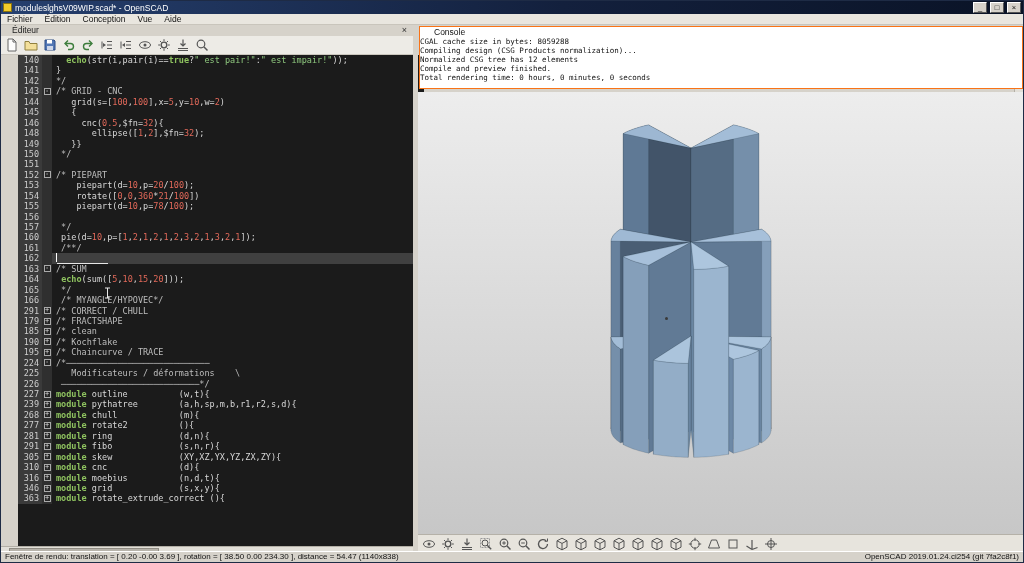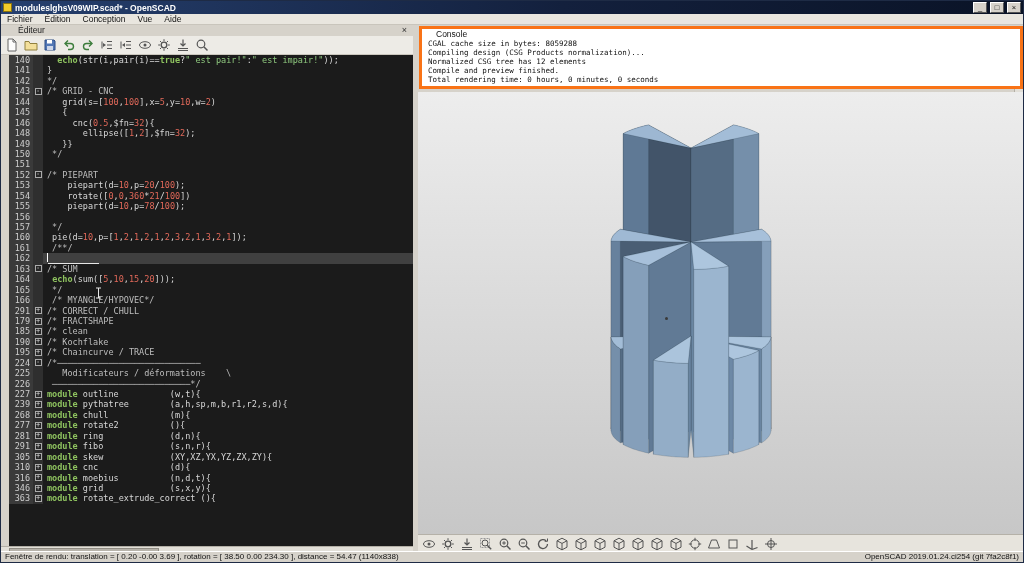--- a/index.html
+++ b/index.html
@@ -2,38 +2,38 @@
 <html><head>
 <meta charset="utf-8">
 <style>
   *{margin:0;padding:0;box-sizing:border-box}
   html,body{width:1024px;height:563px}
   body{position:relative;overflow:hidden;background:#d6d2ca;font-family:"Liberation Sans",sans-serif;border:1px solid #1e2b45}
   
   .titlebar{position:absolute;top:0;left:0;right:0;height:13px;display:flex;align-items:center;gap:3px;padding:0 2px;
     background:linear-gradient(90deg,#26406f 0%,#13203d 55%,#0a1326 100%)}
   .appicon{width:9px;height:9px;background:#f2ca2a;border:1px solid #8a7310;flex:none}
-  .ttext{flex:1;color:#fff;font-size:8.5px;font-weight:bold;white-space:nowrap;overflow:hidden}
+  .ttext{flex:1;color:#fff;font-size:8.5px;font-weight:normal;white-space:nowrap;overflow:hidden}
   .winbtn{width:14px;height:11px;background:#d6d2ca;border:1px solid #fff;border-right-color:#555;border-bottom-color:#555;
     font-size:7.5px;line-height:9px;text-align:center;color:#111;padding:0}
   
   .menubar{position:absolute;top:13px;left:0;right:0;height:11px;background:#e9e6df;border-bottom:1px solid #c9c5bc;
     display:flex;font-size:8.5px;line-height:11px;color:#111}
   .menubar .mitem{padding:0 6px}
   
   .dockhdr{position:absolute;height:11px;font-size:8.5px;line-height:11px;color:#222;background:#d6d2ca}
-  #edhdr{top:24px;left:0;width:412px;padding-left:17px}
+  #edhdr{top:24px;left:0;width:412px;padding-left:11px}
   #edclose{position:absolute;right:3px;top:0;width:11px;height:10px;border:none;background:transparent;font-size:9px;line-height:9px;color:#333;padding:0}
   
   #edtoolbar{position:absolute;top:35px;left:0;width:412px;height:19px;background:#edebe6;border-bottom:1px solid #cbc7be;
     display:flex;align-items:center;gap:2px;padding:0 3px}
   .tbtn{width:17px;height:17px;border:none;background:transparent;padding:1px;flex:none}
   .tbtn svg{width:14px;height:14px;display:block}
   
-  #code{position:absolute;top:54px;left:8px;width:406px;height:491px;background:#1b1b1b;overflow:hidden;
+  #code{position:absolute;top:54px;left:17px;width:406px;height:491px;background:#1b1b1b;overflow:hidden;
     font-family:"DejaVu Sans Mono",monospace;font-size:8.5px}
   .cl{display:flex;height:10.45px;line-height:10.45px;white-space:pre}
   .cl.cur{background:#404040}
   .lnum{flex:none;width:24px;background:#3a3a3a;color:#cdcdcd;text-align:right;padding-right:3px}
   .fold{flex:none;width:10px;background:#2f2f2f;text-align:center}
   .fbox{width:7px;height:7px;margin:1.6px auto 0;border:1px solid #aaa;background:#262626;color:#ddd;
     font-size:7px;line-height:5.5px;text-align:center}
   .ltxt{flex:1;padding-left:4px;color:#d8d8d8;overflow:hidden}
   .tk-d{color:#d8d8d8}
   .tk-com{color:#bdbdbd}
@@ -45,23 +45,23 @@
   #ibeam{position:absolute;left:86px;top:232px}
   
   #vscroll{position:absolute;top:54px;right:0;width:9px;height:491px;background:#e2dfd8;border-left:1px solid #b3afa6}
   .varr{height:9px;background:#d2cfc8;color:#555;font-size:5px;line-height:9px;text-align:center}
   #vthumb{position:absolute;left:1px;right:1px;top:140px;height:78px;background:#b7b3aa;border:1px solid #908c83}
   #hscroll{position:absolute;top:545px;left:0;width:412px;height:8px;background:#e2dfd8;border-top:1px solid #b3afa6}
   #hthumb{position:absolute;left:8px;top:1px;height:5px;width:150px;background:#b7b3aa;border:1px solid #908c83}
   
   #splitter{position:absolute;top:24px;left:412px;width:5px;bottom:11px;background:#d6d2ca}
   
-  #console{position:absolute;left:418px;top:25px;width:604px;height:63px;background:#fff;border:3px solid #f97316}
+  #console{position:absolute;left:418px;top:25px;width:604px;height:63px;background:#fff;border:1px solid #f97316}
   #console .ctitle{font-size:8.5px;line-height:10px;padding-left:14px;color:#111}
-  .cbody{font-family:"DejaVu Sans Mono",monospace;font-size:7.5px;line-height:9px;padding-left:6px;color:#111}
+  .cbody{font-family:"DejaVu Sans Mono",monospace;font-size:7.5px;line-height:9px;padding-left:0;color:#111}
   
   #viewport{position:absolute;left:417px;top:91px;width:605px;height:442px;background:linear-gradient(#ededed,#c7c7c7);overflow:hidden}
   #pie-svg{position:absolute;left:0;top:0}
   #centerdot{position:absolute;left:247px;top:225px;width:3px;height:3px;border-radius:50%;background:#3a3a3a}
   
   #vptoolbar{position:absolute;left:417px;top:533px;width:605px;height:19px;background:#e7e4dd;border-top:1px solid #b5b1a8;
     display:flex;align-items:center;gap:3px;padding:0 3px}
   #vptoolbar .tbtn{width:16px;height:16px}
   
   #statusbar{position:absolute;left:0;bottom:0;width:1022px;height:11px;background:#d6d2ca;border-top:1px solid #fff;

